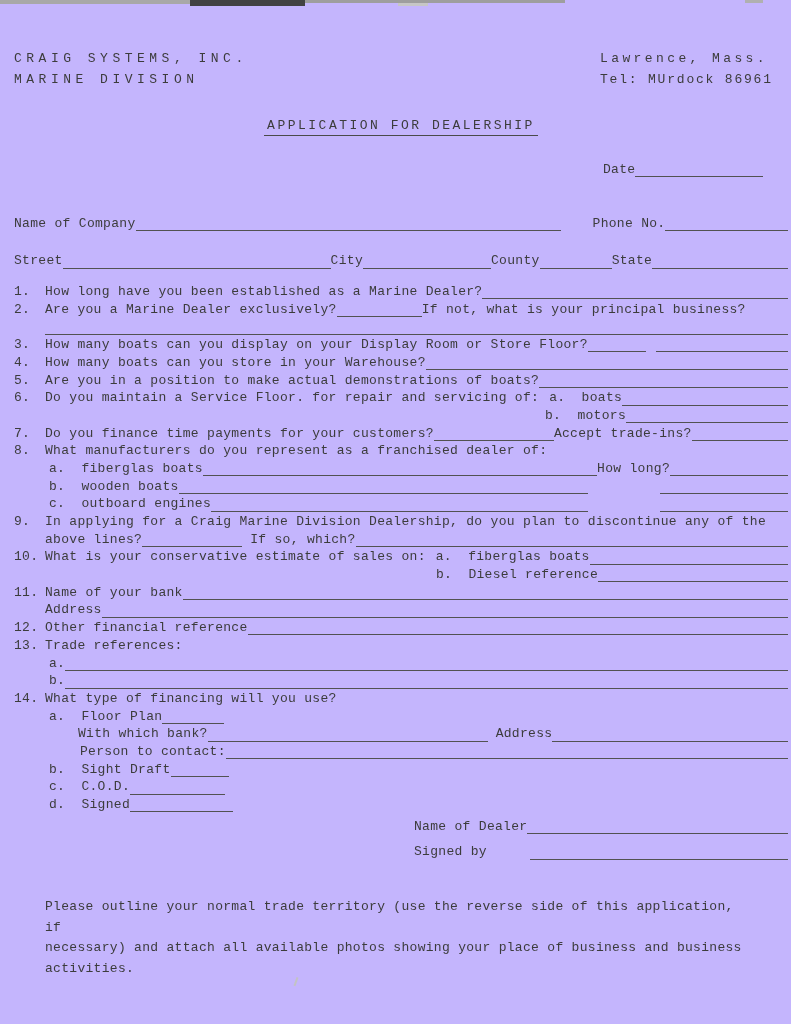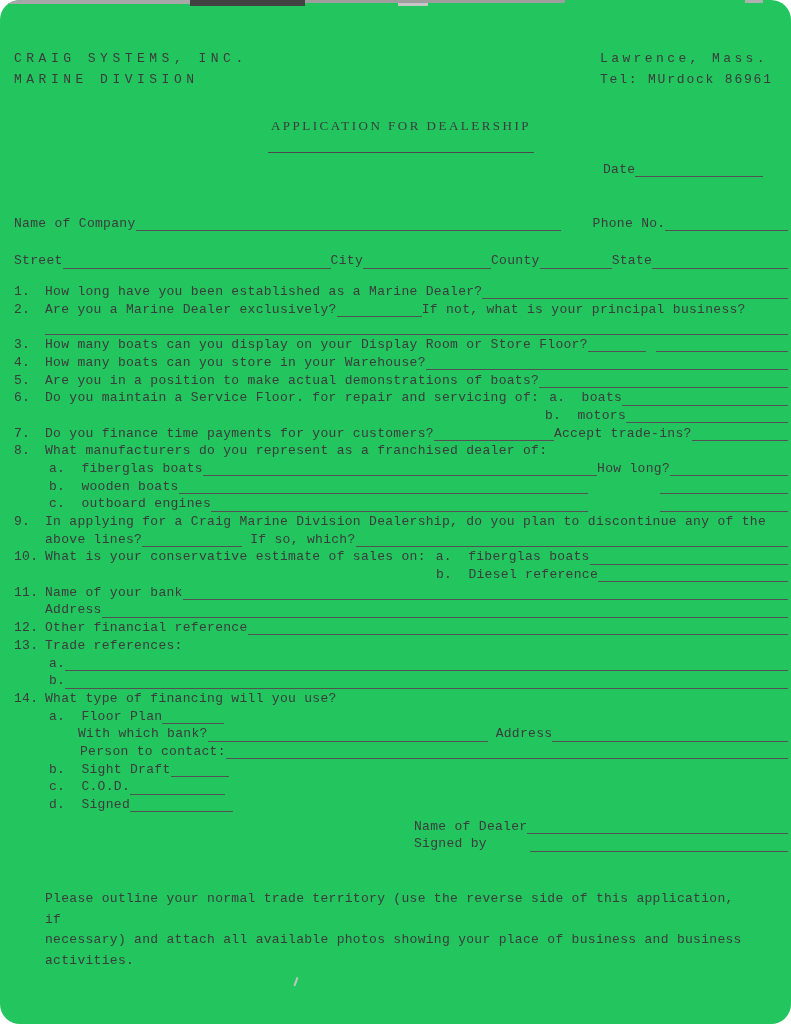--- a/index.html
+++ b/index.html
@@ -1,48 +1,47 @@
 <!DOCTYPE html>
 <html><head>
 <meta charset="utf-8">
 <style>
   html,body{margin:0;padding:0;background:#ffffff;}
   .page{
     position:relative;
     width:791px;height:1024px;
-    background:#22c55e;
+    background:#c4b5fd;
     box-sizing:border-box;
     padding:0 3px 0 14px;
     font-family:"Liberation Mono","DejaVu Sans Mono",monospace;
     font-size:13px;
     color:#3c3c3c;
     letter-spacing:0.3px;
     overflow:hidden;
-    border-radius:20px;
   }
   .artifact{position:absolute;}
   .header{position:relative;height:42px;margin-top:48px;}
   .hleft{position:absolute;left:0;top:0;line-height:21px;letter-spacing:4.5px;}
   .hright{position:absolute;left:586px;top:0;line-height:21px;}
   .hcity{letter-spacing:3.4px;}
   .htel{letter-spacing:1.8px;}
   .title-wrap{text-align:center;margin-top:28px;height:21px;}
-  .title{display:inline-block;letter-spacing:2.5px;border-bottom:1.6px solid #4a4a4a;padding:0 3px 18px 3px;font-family:Liberation Serif, serif;}
+  .title{display:inline-block;letter-spacing:2.5px;border-bottom:1.6px solid #4a4a4a;padding:0 3px 2px 3px;}
   .row{display:flex;align-items:center;line-height:17.7px;height:17.7px;}
   .lbl{white-space:pre;flex:none;}
   .qn{flex:none;width:31px;white-space:pre;}
   .blank{flex:none;display:inline-block;border-bottom:1.5px solid #525252;height:12px;margin-bottom:-2px;}
   .fill{flex:1 1 auto;}
   .sp{flex:none;display:inline-block;}
   .date-row{margin-top:22px;}
   .company-row{margin-top:36px;}
   .street-row{margin-top:20px;}
   .questions{margin-top:13px;}
   .dealer-row{margin-top:4px;}
-  .signed-row{margin-top:0;gap:43px;}
+  .signed-row{margin-top:8px;gap:43px;}
   .footer{margin-left:31px;margin-top:36px;line-height:20.5px;width:710px;}
   .scan-slash{position:absolute;left:295px;top:977px;width:1.5px;height:9px;background:#c3c3c3;transform:rotate(20deg);}
 </style>
 </head>
 <body>
 
 <div class="page">
 
   <div class="artifact" style="left:0;top:0;width:190px;height:4px;background:#a8a8a8;"></div>
   <div class="artifact" style="left:190px;top:0;width:115px;height:6px;background:#424242;"></div>

